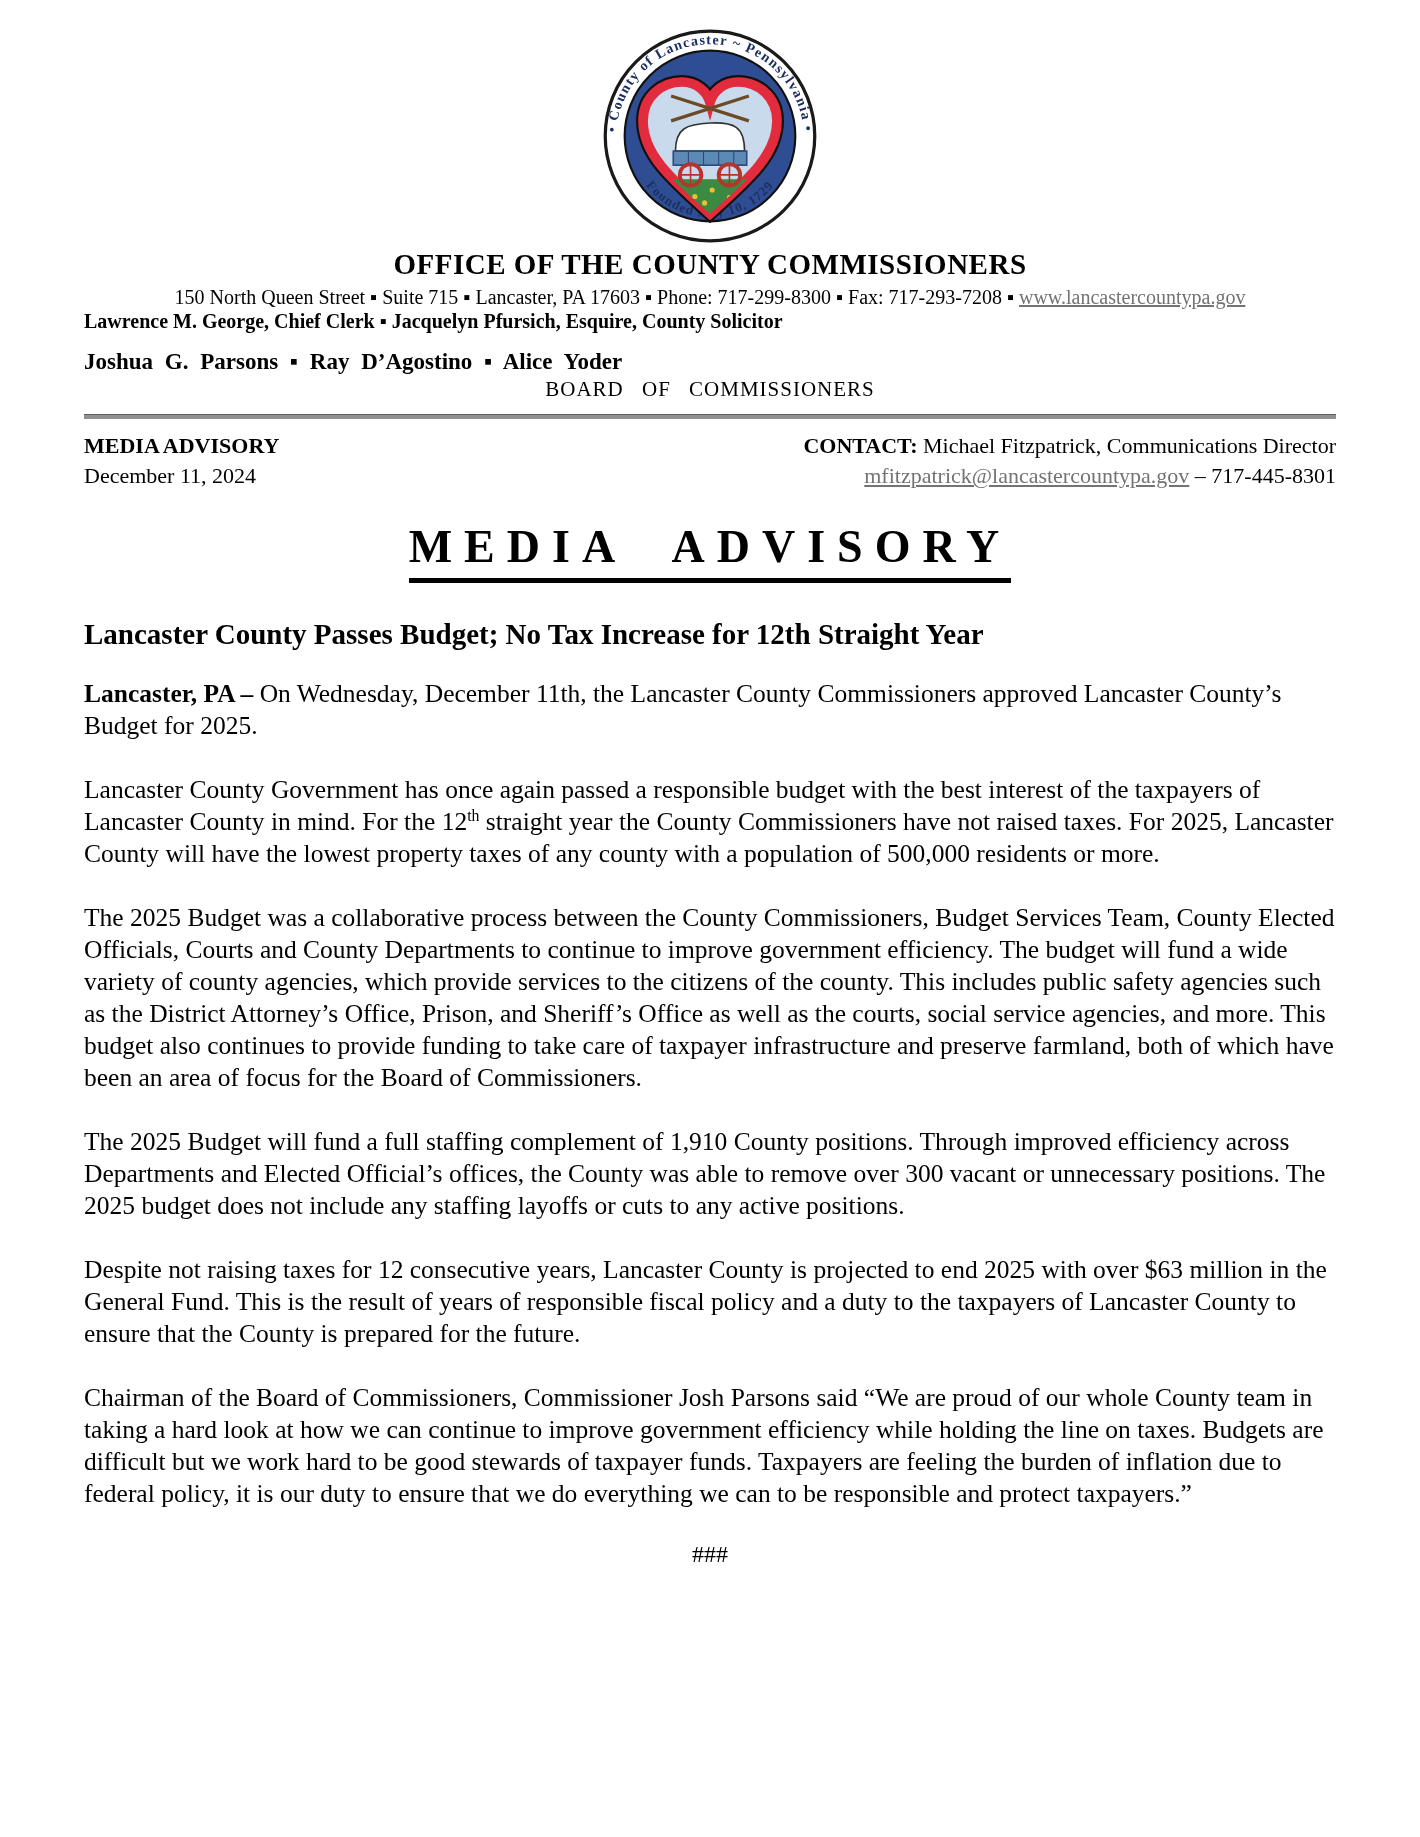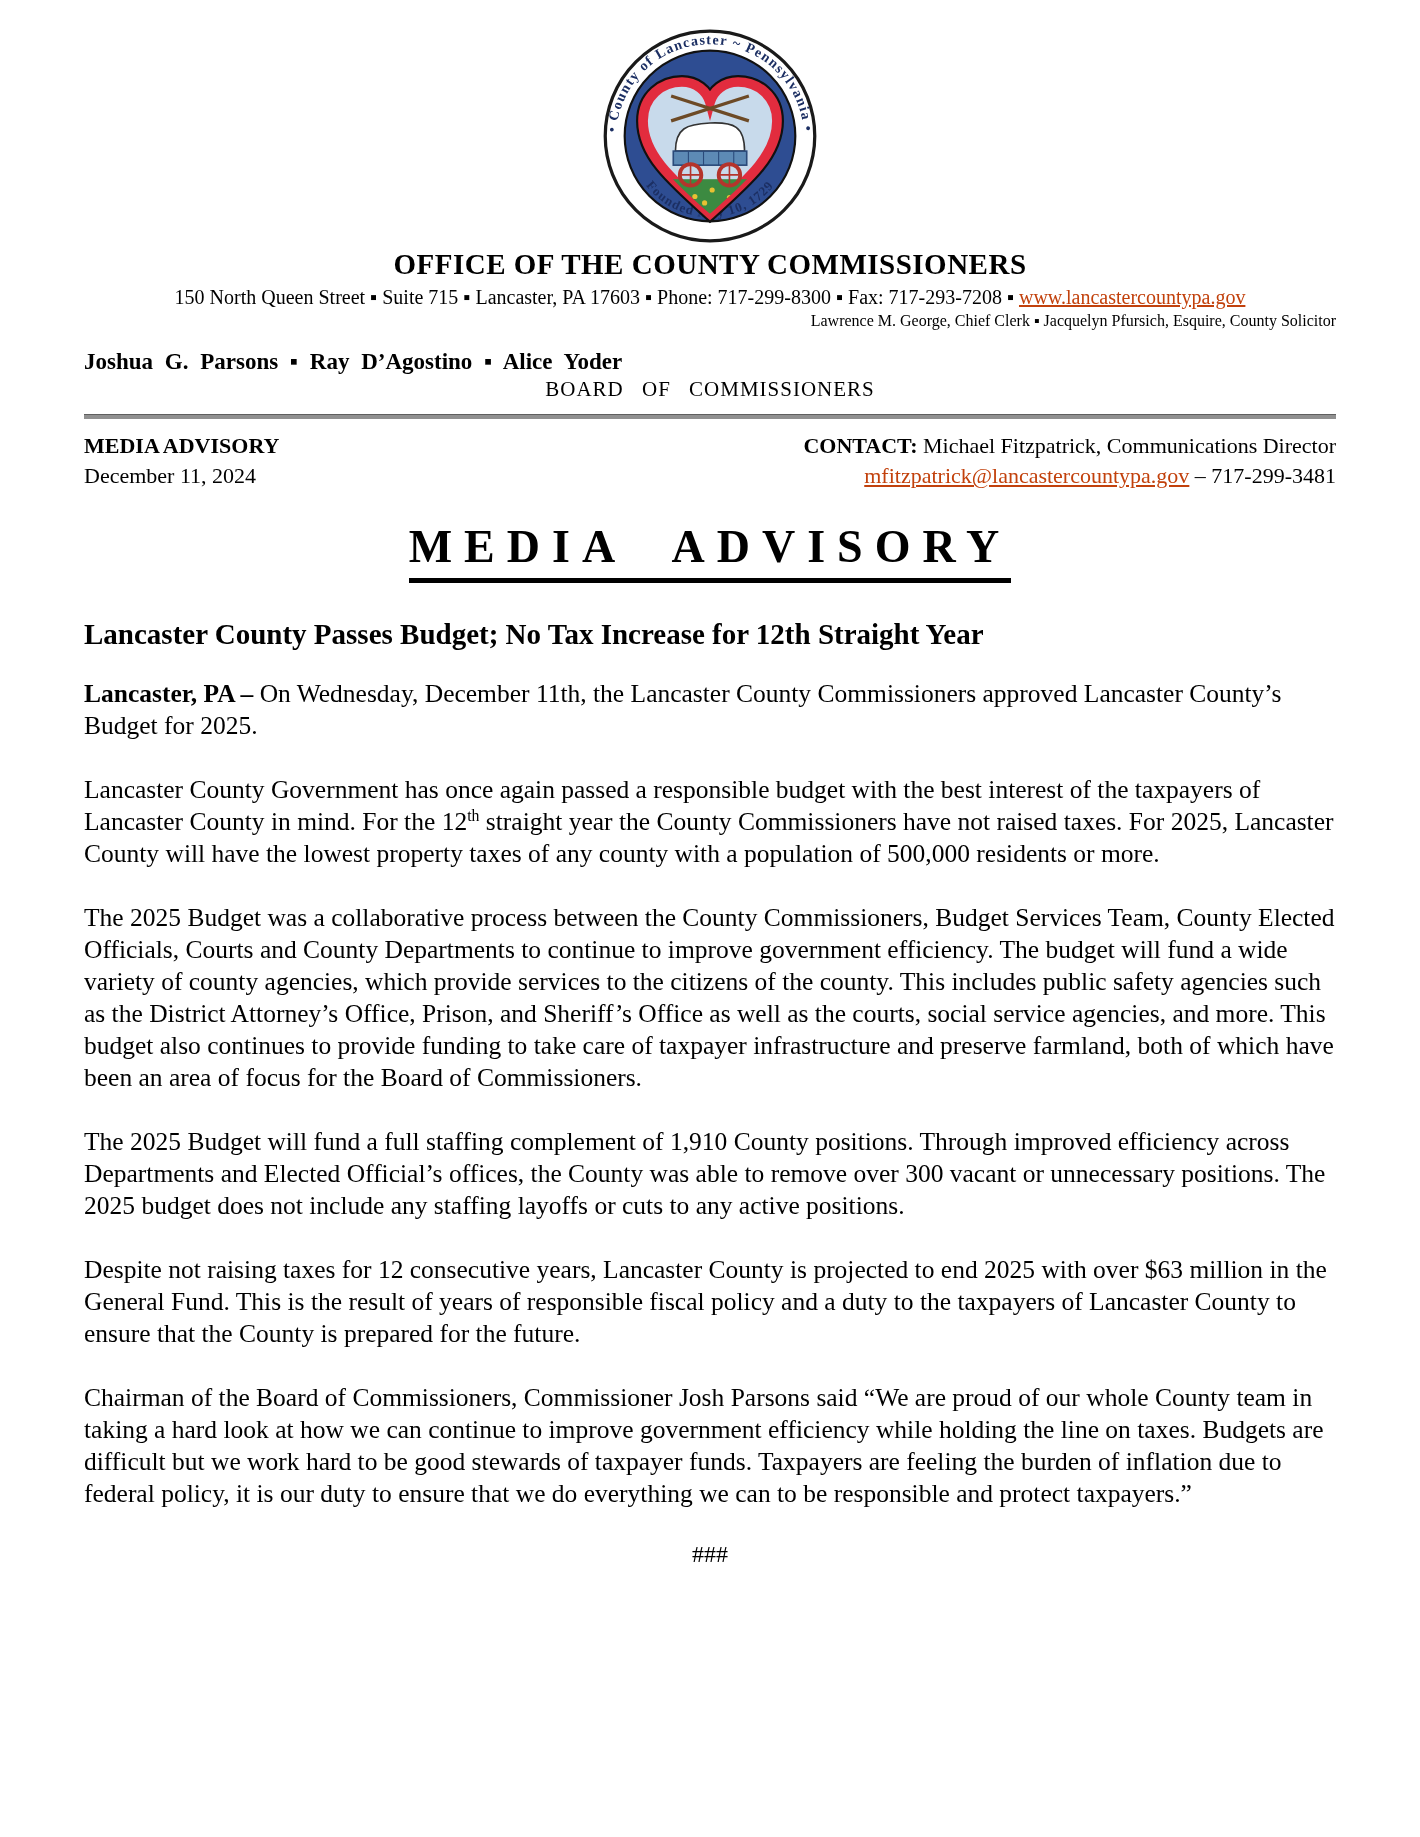--- a/index.html
+++ b/index.html
@@ -7,22 +7,22 @@
   .page {
     width:1420px; height:1837px; margin:0 auto; background:#fff;
     font-family:"Liberation Serif","DejaVu Serif",serif; color:#000; overflow:hidden;
   }
   .inner { padding:28px 84px 0 84px; }
   .seal-wrap { text-align:center; }
   svg.seal { width:216px; height:216px; display:inline-block; }
   .org-name { font-size:47px; font-weight:bold; text-align:center; line-height:1.08; letter-spacing:1px; margin-top:4px; }
   .office { font-size:29px; font-weight:bold; text-align:center; letter-spacing:0.5px; }
   .addr-line { font-size:20px; text-align:center; margin-top:4px; line-height:24px; }
-  .staff-line { font-size:16px; text-align:right; line-height:24px; }
-  a { color:#c2410c; }
+  .staff-line { font-size:20px; text-align:left; line-height:24px;font-weight:bold; }
+  a { color:#737373; }
   .commissioners { font-size:23px; font-weight:bold; text-align:left; margin-top:16px; word-spacing:6px; }
   .board-label { font-size:21px; text-align:center; word-spacing:12px; letter-spacing:1px; margin-top:2px; line-height:25px; }
   .rule { height:5px; background:#909090; border-top:1px solid #5f5f5f; margin-top:12px; }
   .meta-row { display:flex; justify-content:space-between; margin-top:12px; font-size:22px; line-height:30px; }
   .meta-left { text-align:left; }
   .meta-right { text-align:right;margin-left:43px; }
   .bold { font-weight:bold; }
   .doc-title { text-align:center; margin-top:30px; }
   .doc-title .title-text {
     display:inline-block; font-size:46px; font-weight:bold; letter-spacing:12px; word-spacing:26px;
@@ -96,21 +96,21 @@
 
     <div class="rule"></div>
 
     <div class="meta-row">
       <div class="meta-left">
         <div class="bold">MEDIA ADVISORY</div>
         <div>December 11, 2024</div>
       </div>
       <div class="meta-right">
         <div><span class="bold">CONTACT:</span><span> Michael Fitzpatrick, Communications Director</span></div>
-        <div><a href="#">mfitzpatrick@lancastercountypa.gov</a><span> – 717-299-3481</span></div>
+        <div><a href="#">mfitzpatrick@lancastercountypa.gov</a><span> – 717-445-8301</span></div>
       </div>
     </div>
 
     <div class="doc-title">
       <span class="title-text">MEDIA ADVISORY</span>
     </div>
 
     <div class="subtitle">Lancaster County Passes Budget; No Tax Increase for 12th Straight Year</div>
 
     <div class="body-text">

